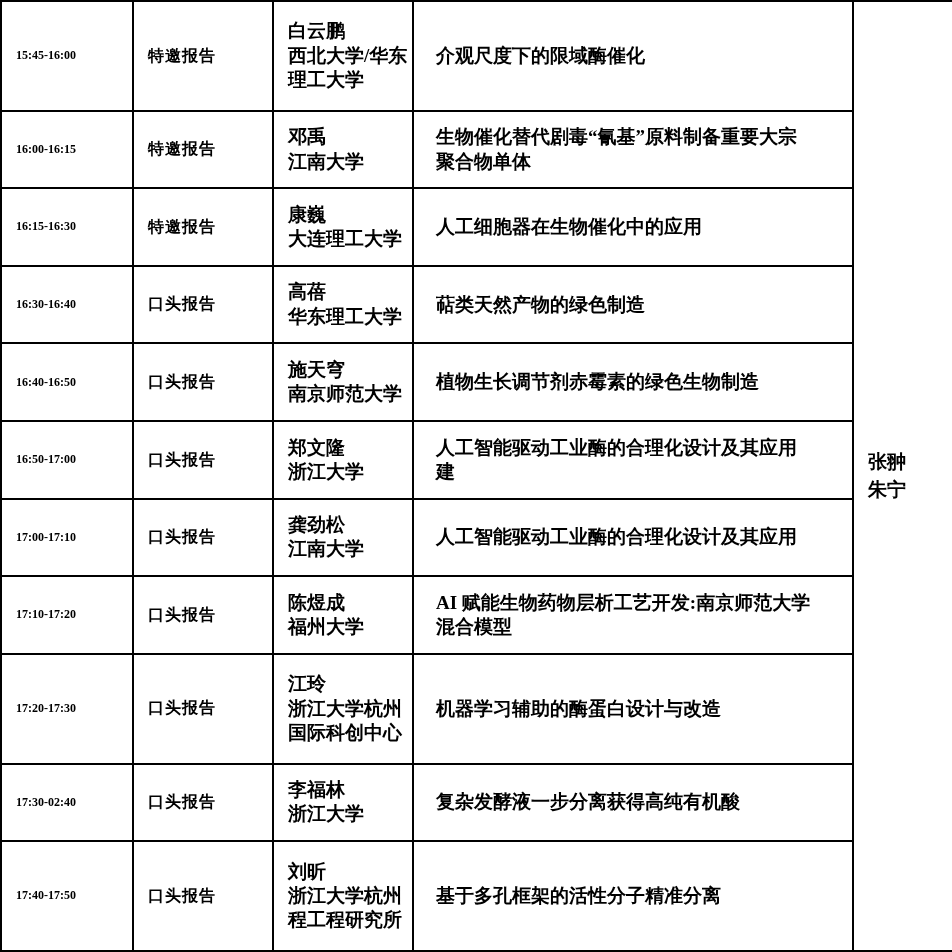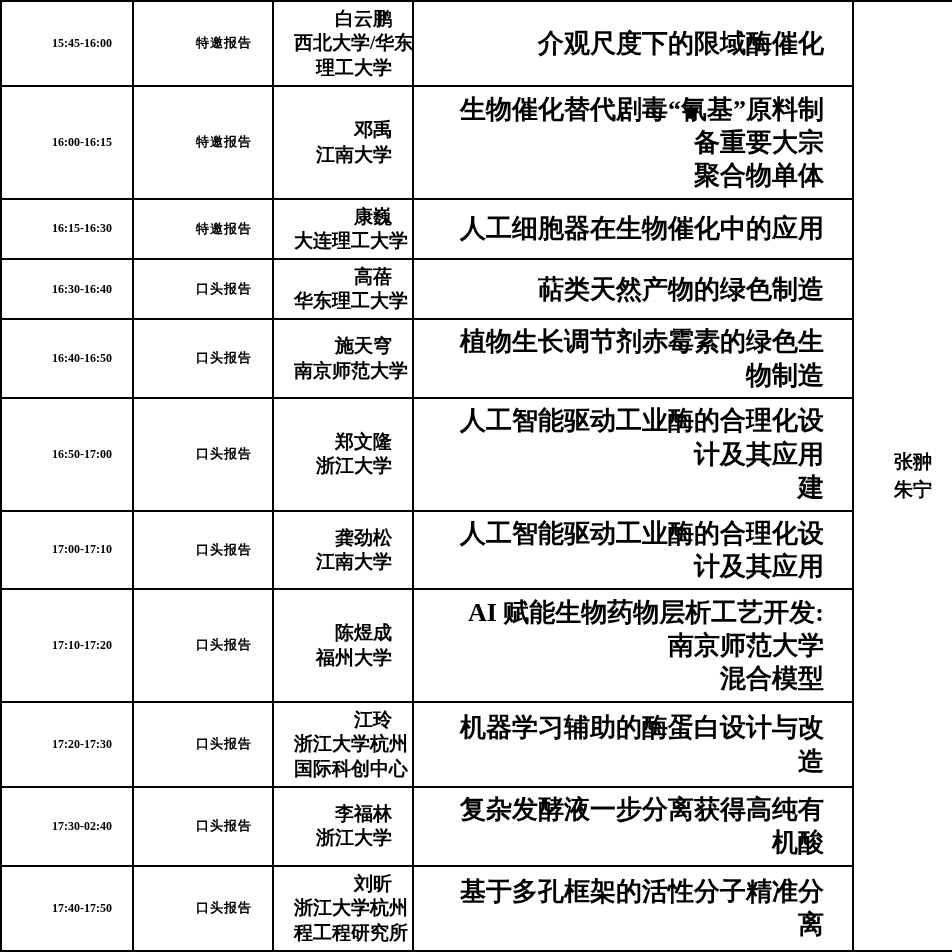--- a/index.html
+++ b/index.html
@@ -15,45 +15,45 @@
     overflow: hidden;
   }
   .schedule-table {
     border-collapse: collapse;
     table-layout: fixed;
     width: 952px;
     height: 952px;
   }
   .schedule-table td {
     border: 2px solid #000000;
-    padding: 4px 20px;
-    text-align: right;
+    padding: 4px 14px;
+    text-align: left;
     vertical-align: middle;
     font-weight: bold;
     line-height: 1.28;
   }
   .col-time   { width: 132px; }
   .col-type   { width: 140px; }
   .col-person { width: 140px; }
   .col-title  { width: 440px; }
   .col-chair  { width: 100px; }
 
   td.cell-time {
     font-size: 12px;
     letter-spacing: 0px;
   }
   td.cell-type {
-    font-size: 13px;
+    font-size: 16px;
     letter-spacing: 1px;
   }
   td.cell-person {
     font-size: 19px;
   }
   td.cell-title {
-    font-size: 26px;
+    font-size: 19px;
   }
   td.cell-chair {
     font-size: 19px;
     line-height: 1.5;
     border-radius: 32px;
   }
   .line {
     display: block;
     white-space: nowrap;
   }

